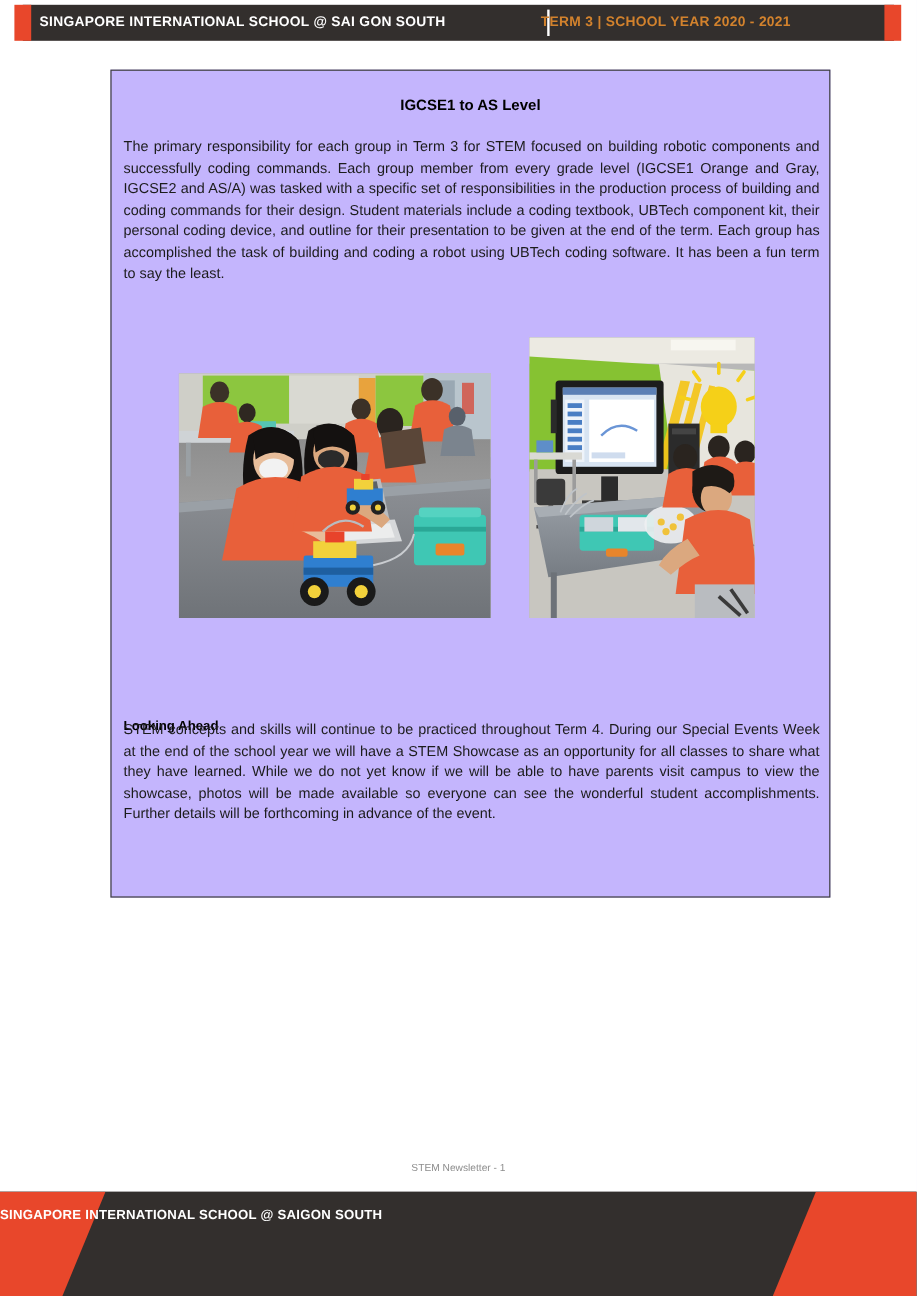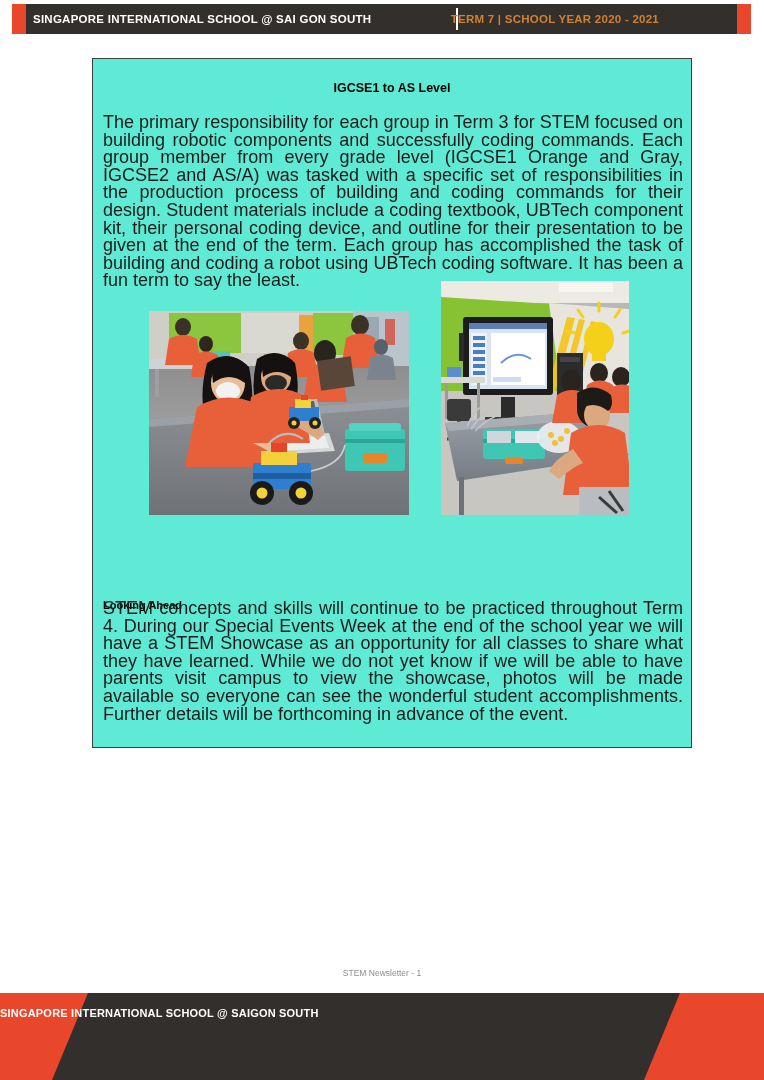--- a/index.html
+++ b/index.html
@@ -83,38 +83,38 @@
   }
 
   
   .content-box {
     position: absolute;
     left: 92px;
     top: 58px;
     width: 600px;
     height: 690px;
     border: 1.4px solid #3f3f3f;
-    background: #5eead4;
+    background: #c4b5fd;
     box-sizing: border-box;
   }
   .section-title {
     position: absolute;
     left: 0;
     right: 0;
     top: 22px;
     text-align: center;
     font-size: 12.5px;
     font-weight: bold;
     color: #000000;
   }
   .body-para {
     position: absolute;
     left: 10px;
     width: 580px;
-    font-size: 18px;
+    font-size: 12px;
     line-height: 17.6px;
     color: #1c1c1c;
     text-align: justify;
     text-justify: inter-word;
   }
   .para-main { top: 55px; }
 
   
   .photo {
     position: absolute;
@@ -222,21 +222,21 @@
 </style>
 </head>
 <body>
 
 <div class="header-band">
   <div class="header-dark"></div>
   <div class="header-red-left"></div>
   <div class="header-red-right"></div>
   <div class="header-title">SINGAPORE INTERNATIONAL SCHOOL @ SAI GON SOUTH</div>
   <div class="header-divider"></div>
-  <div class="header-term">TERM 7 | SCHOOL YEAR 2020 - 2021</div>
+  <div class="header-term">TERM 3 | SCHOOL YEAR 2020 - 2021</div>
 </div>
 
 <div class="content-box">
 
   <div class="section-title">IGCSE1 to AS Level</div>
 
   <div class="body-para para-main">The primary responsibility for each group in Term 3 for STEM focused on building robotic components and successfully coding commands.  Each group member from every grade level (IGCSE1 Orange and Gray, IGCSE2 and AS/A) was tasked with a specific set of responsibilities in the production process of building and coding commands for their design. Student materials include a coding textbook, UBTech component kit, their personal coding device, and outline for their presentation to be given at the end of the term. Each group has accomplished the task of building and coding a robot using UBTech coding software. It has been a fun term to say the least.</div>
 
   <div class="photo photo-left">
     <svg viewBox="0 0 260 204" preserveAspectRatio="none">

